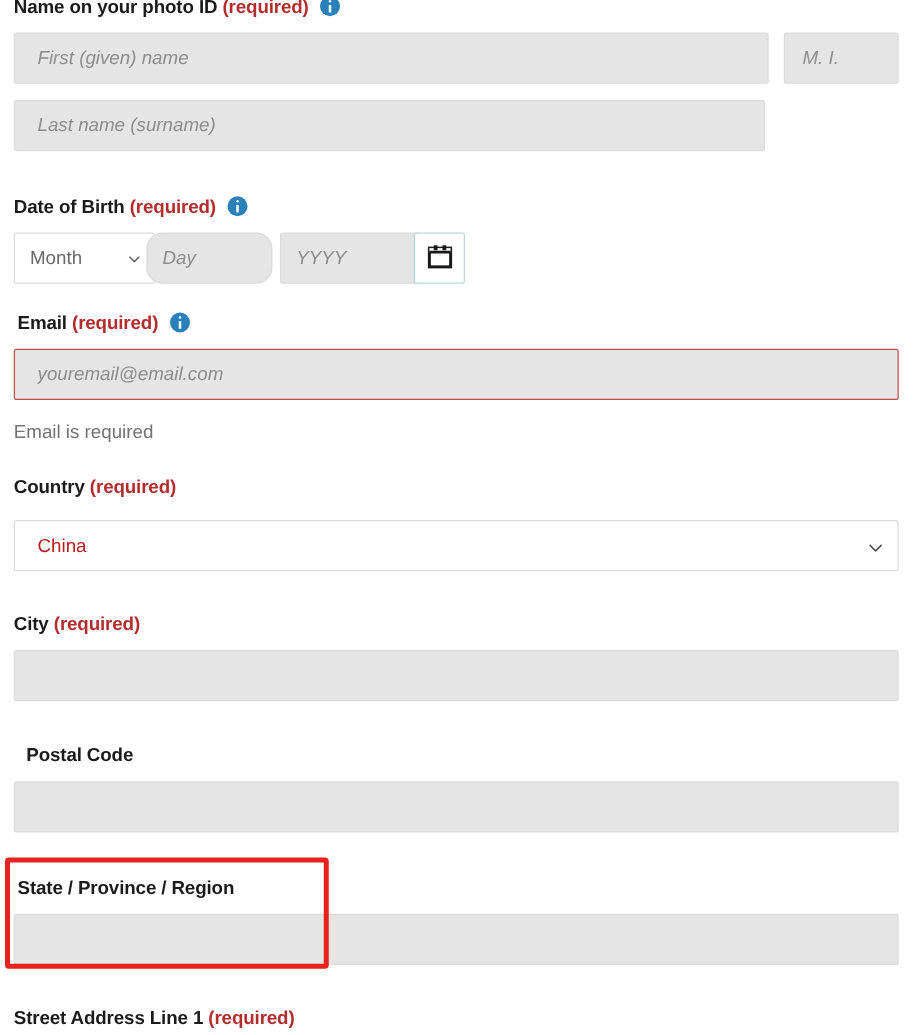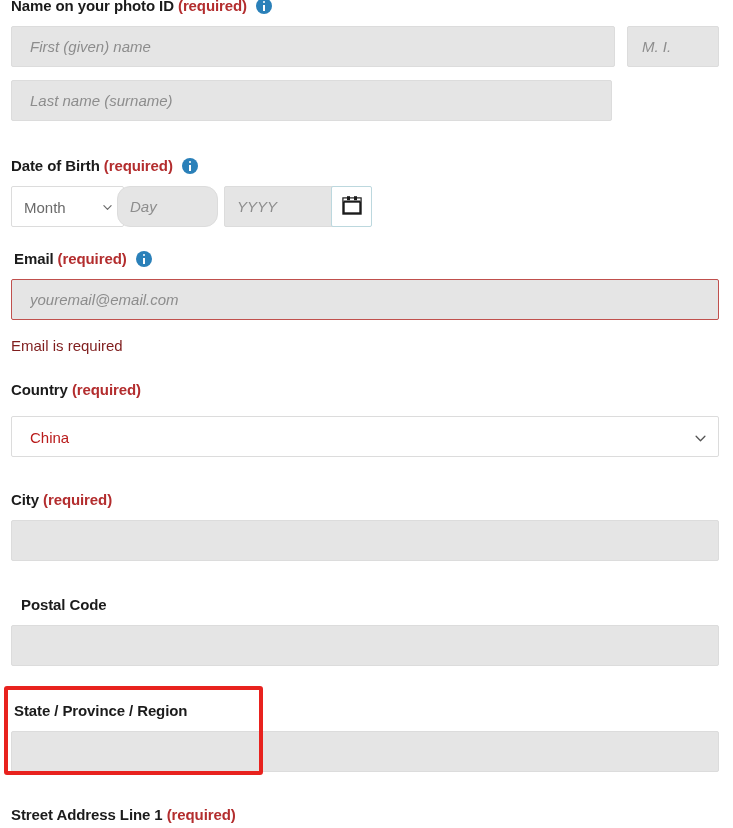--- a/index.html
+++ b/index.html
@@ -86,21 +86,21 @@
     font-style: italic;
     font-size: 15px;
   }
   .txt.error {
     border: 1px solid #c0504d;
   }
 
   .error-msg {
     position: absolute;
     font-size: 15px;
-    color: #7f1d1d;
+    color: #737373;
     line-height: 18px;
   }
 
   
   .sel-wrap {
     position: absolute;
     border: 1px solid #dcdcdc;
     background: #ffffff;
     border-radius: 2px;
   }

